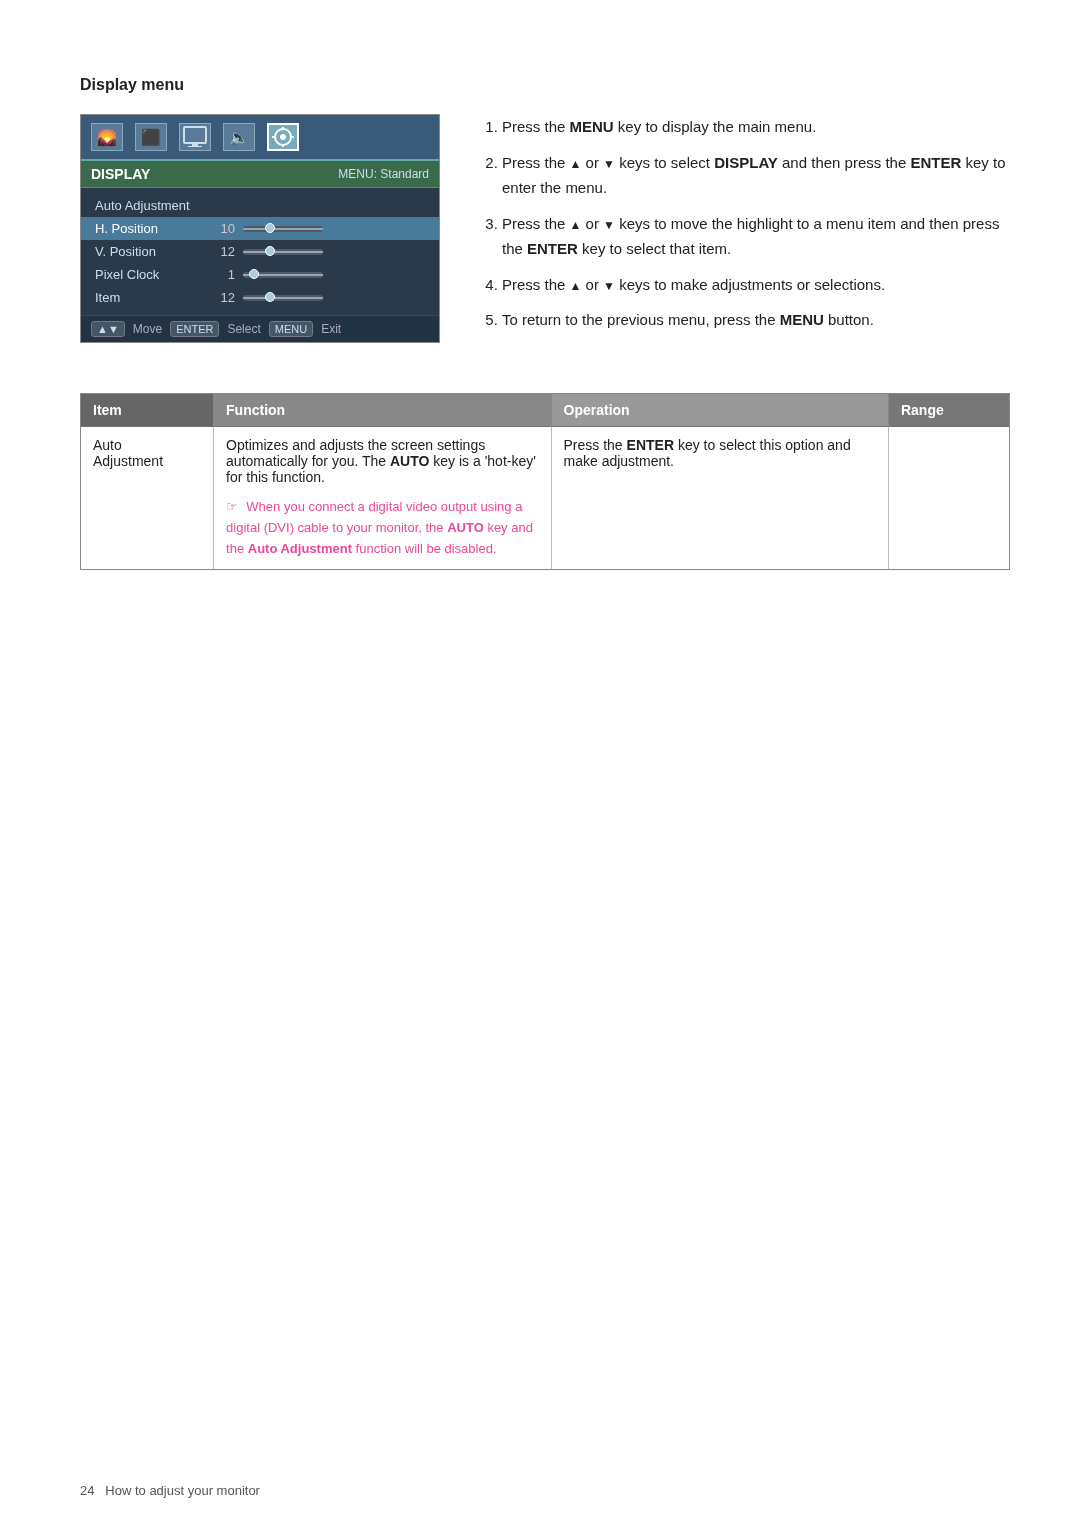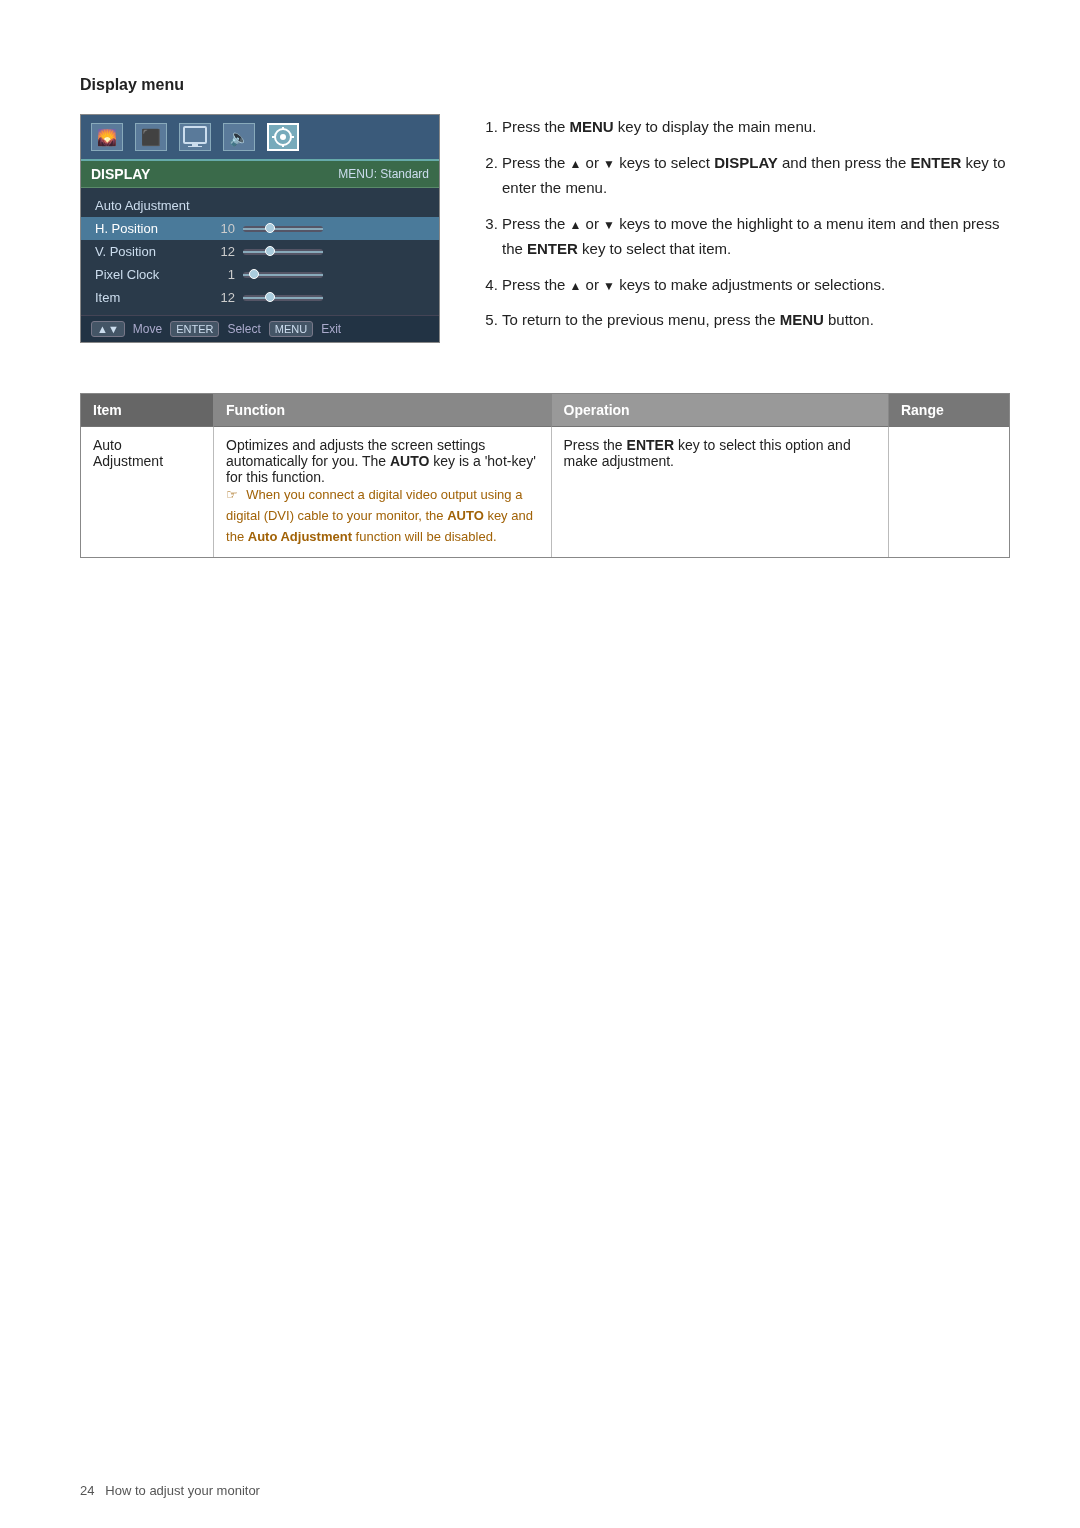--- a/index.html
+++ b/index.html
@@ -200,23 +200,24 @@
     }
     .col-item { width: 110px; }
     .col-function { width: 280px; }
     .col-operation { width: 280px; }
     .col-range { width: 100px; }
     .note-icon {
       font-size: 13px;
       margin-right: 5px;
     }
     .note-box {
+      margin-top: 12px;
       font-size: 13px;
       line-height: 1.6;
-      color: #a16207;
+      color: #ec4899;
     }
     
     .page-footer {
       position: absolute;
       bottom: 30px;
       left: 80px;
       font-size: 13px;
       color: #555;
     }
   </style>

